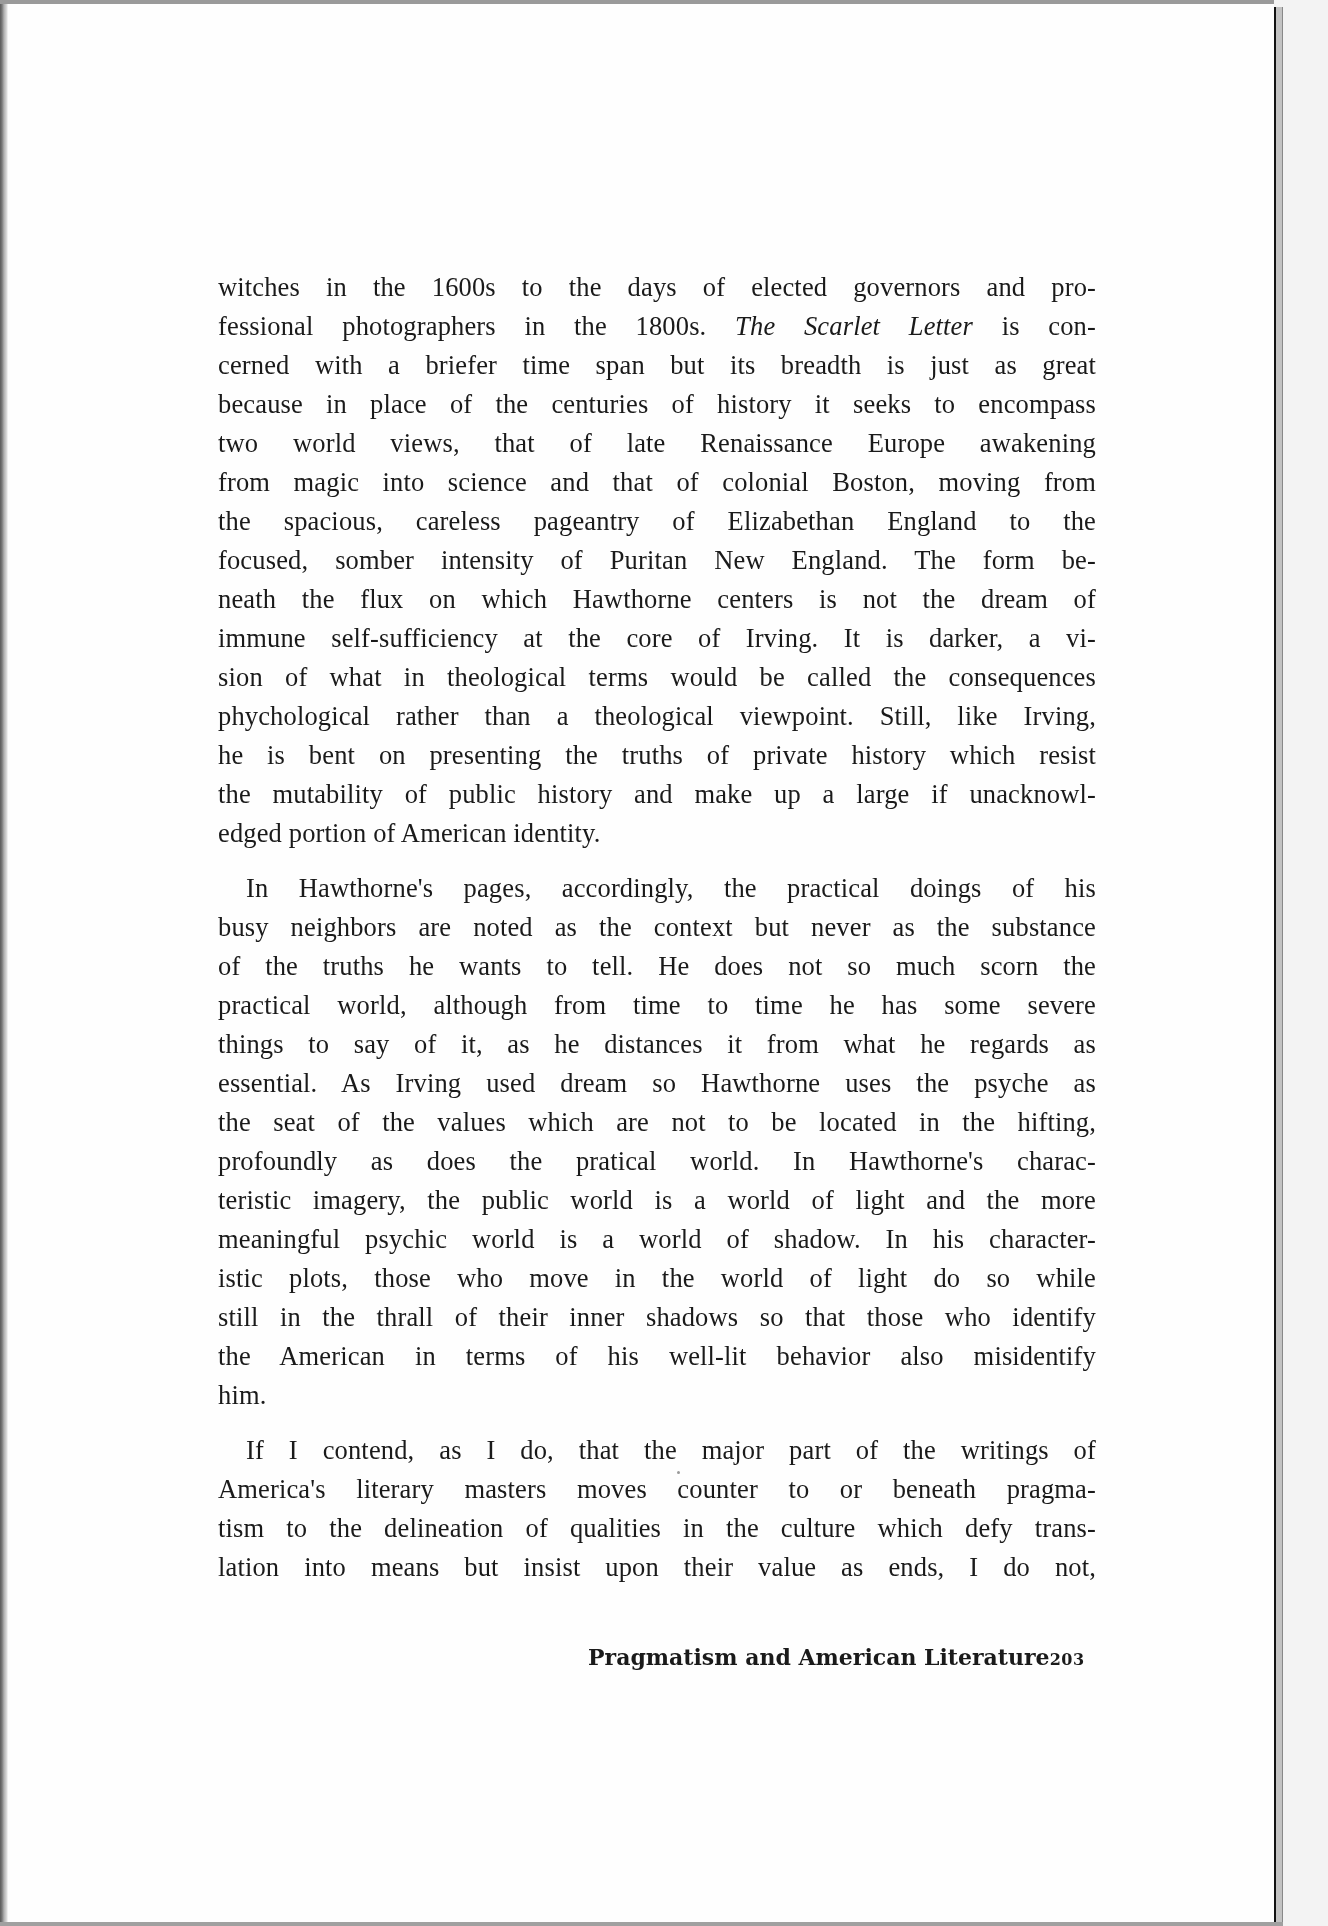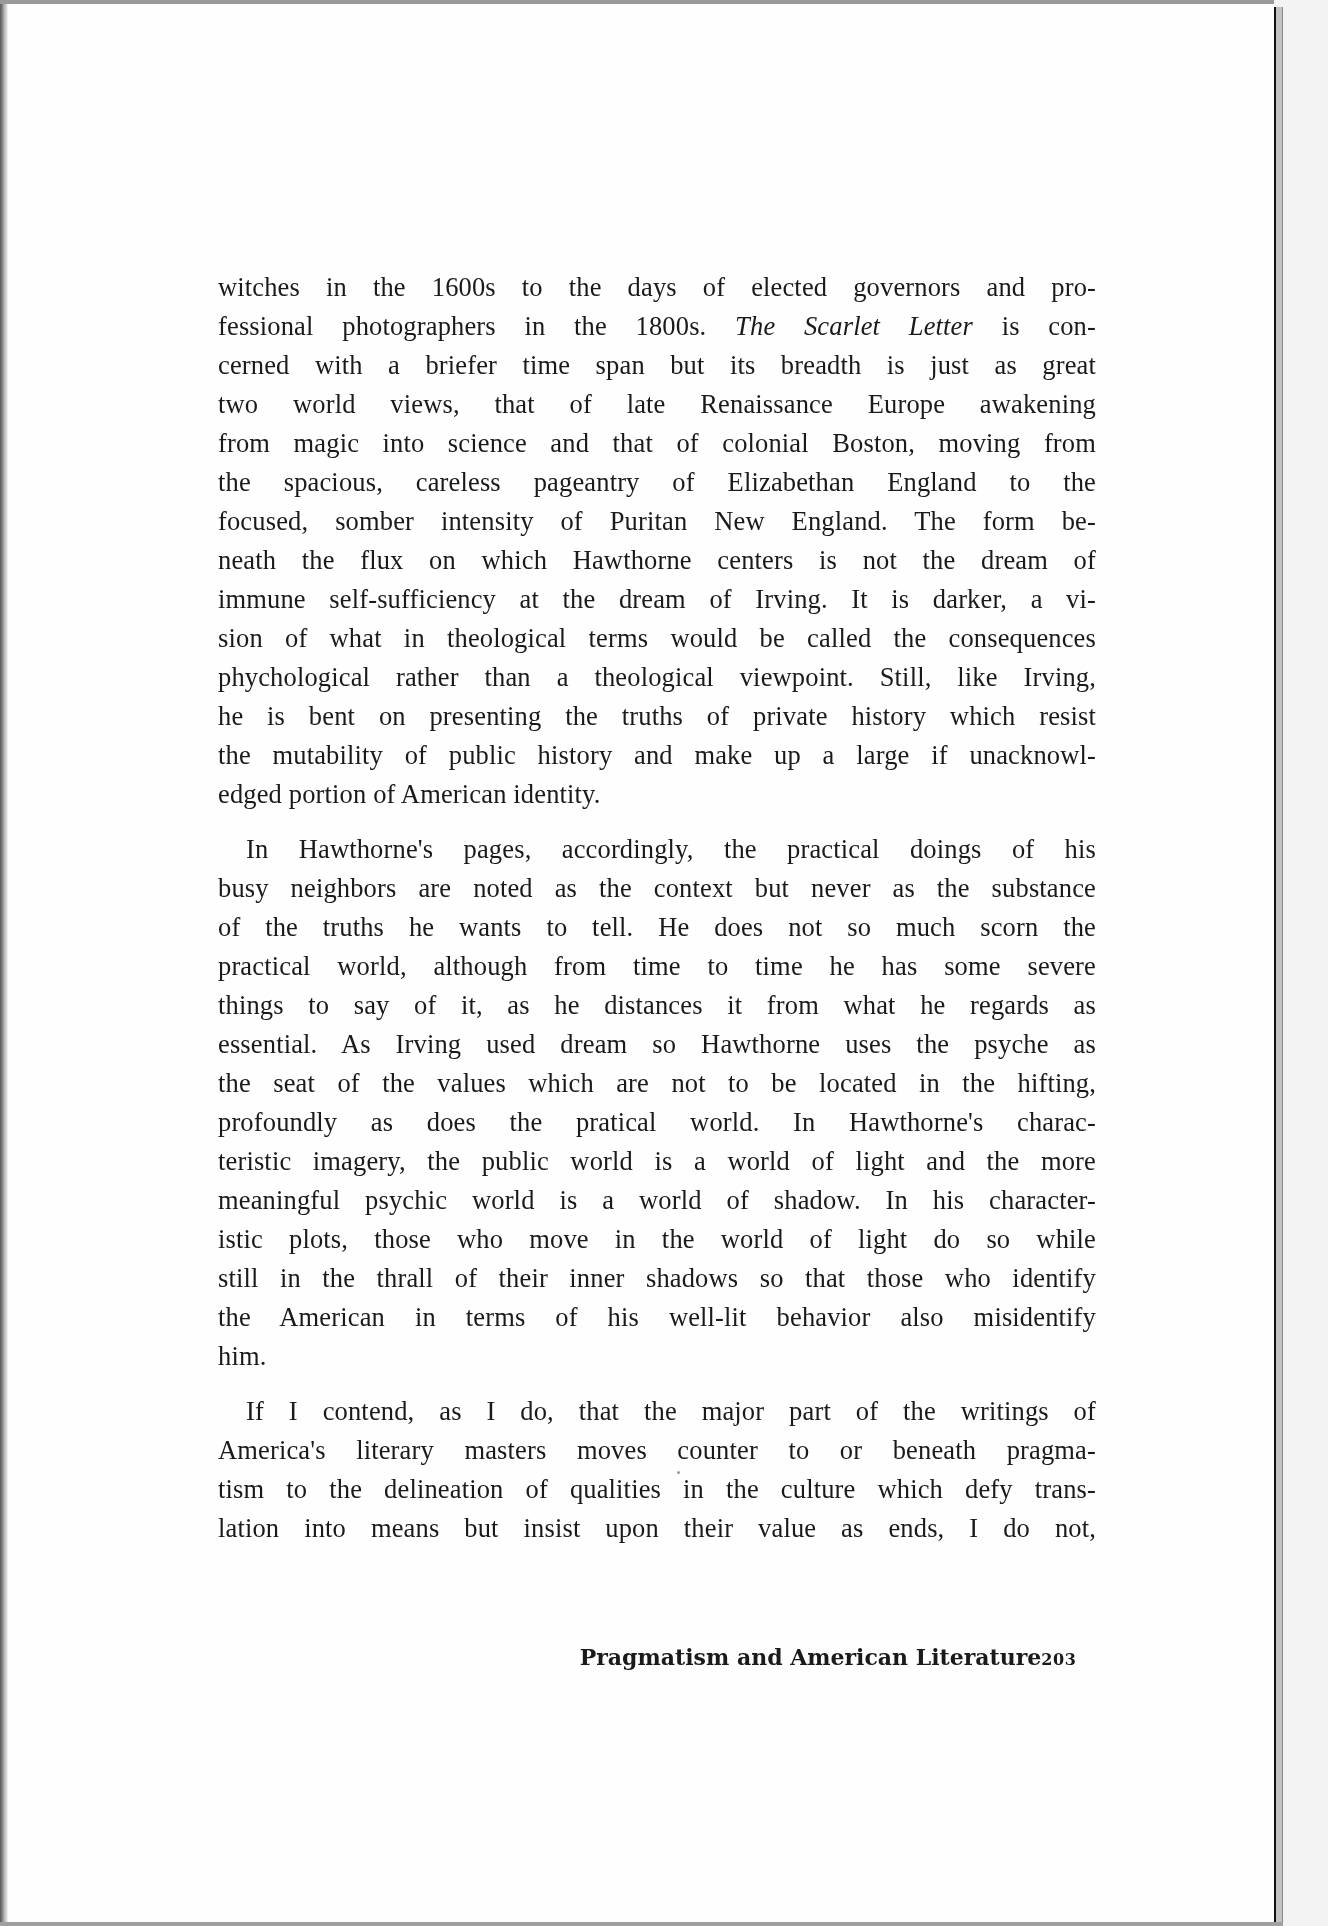--- a/index.html
+++ b/index.html
@@ -76,21 +76,21 @@
     #footer {
       position: absolute;
       left: 588px;
       top: 1640px;
       width: 480px;
       font-family: "DejaVu Serif", "Liberation Serif", serif;
       font-weight: bold;
       font-size: 22px;
       color: #1a1a1a;
       display: flex;
-      justify-content: center;
+      justify-content: space-between;
       align-items: baseline;
       white-space: nowrap;
     }
     #footer .pnum { font-size: 16px; letter-spacing: 0.5px; }
     #speck {
       position: absolute;
       left: 677px; top: 1467px;
       width: 3px; height: 3px;
       background: #999;
       border-radius: 50%;
@@ -102,26 +102,27 @@
 <div id="viewer">
   <div id="page">
     <div id="page-left-edge"></div>
     <div id="page-right-edge"></div>
 
     <div id="text-block">
       <p class="para">
         <span class="line">witches in the 1600s to the days of elected governors and pro-</span>
         <span class="line"><span>fessional photographers in the 1800s. </span><span class="ital">The Scarlet Letter</span><span> is con-</span></span>
         <span class="line">cerned with a briefer time span but its breadth is just as great</span>
+        <span class="line">because in place of the centuries of history it seeks to encompass</span>
         <span class="line">two world views, that of late Renaissance Europe awakening</span>
         <span class="line">from magic into science and that of colonial Boston, moving from</span>
         <span class="line">the spacious, careless pageantry of Elizabethan England to the</span>
         <span class="line">focused, somber intensity of Puritan New England. The form be-</span>
         <span class="line">neath the flux on which Hawthorne centers is not the dream of</span>
-        <span class="line">immune self-sufficiency at the dream of Irving. It is darker, a vi-</span>
+        <span class="line">immune self-sufficiency at the core of Irving. It is darker, a vi-</span>
         <span class="line">sion of what in theological terms would be called the consequences</span>
         <span class="line">phychological rather than a theological viewpoint. Still, like Irving,</span>
         <span class="line">he is bent on presenting the truths of private history which resist</span>
         <span class="line">the mutability of public history and make up a large if unacknowl-</span>
         <span class="line last">edged portion of American identity.</span>
       </p>
 
       <p class="para">
         <span class="line" style="padding-left:28px">In Hawthorne's pages, accordingly, the practical doings of his</span>
         <span class="line">busy neighbors are noted as the context but never as the substance</span>

